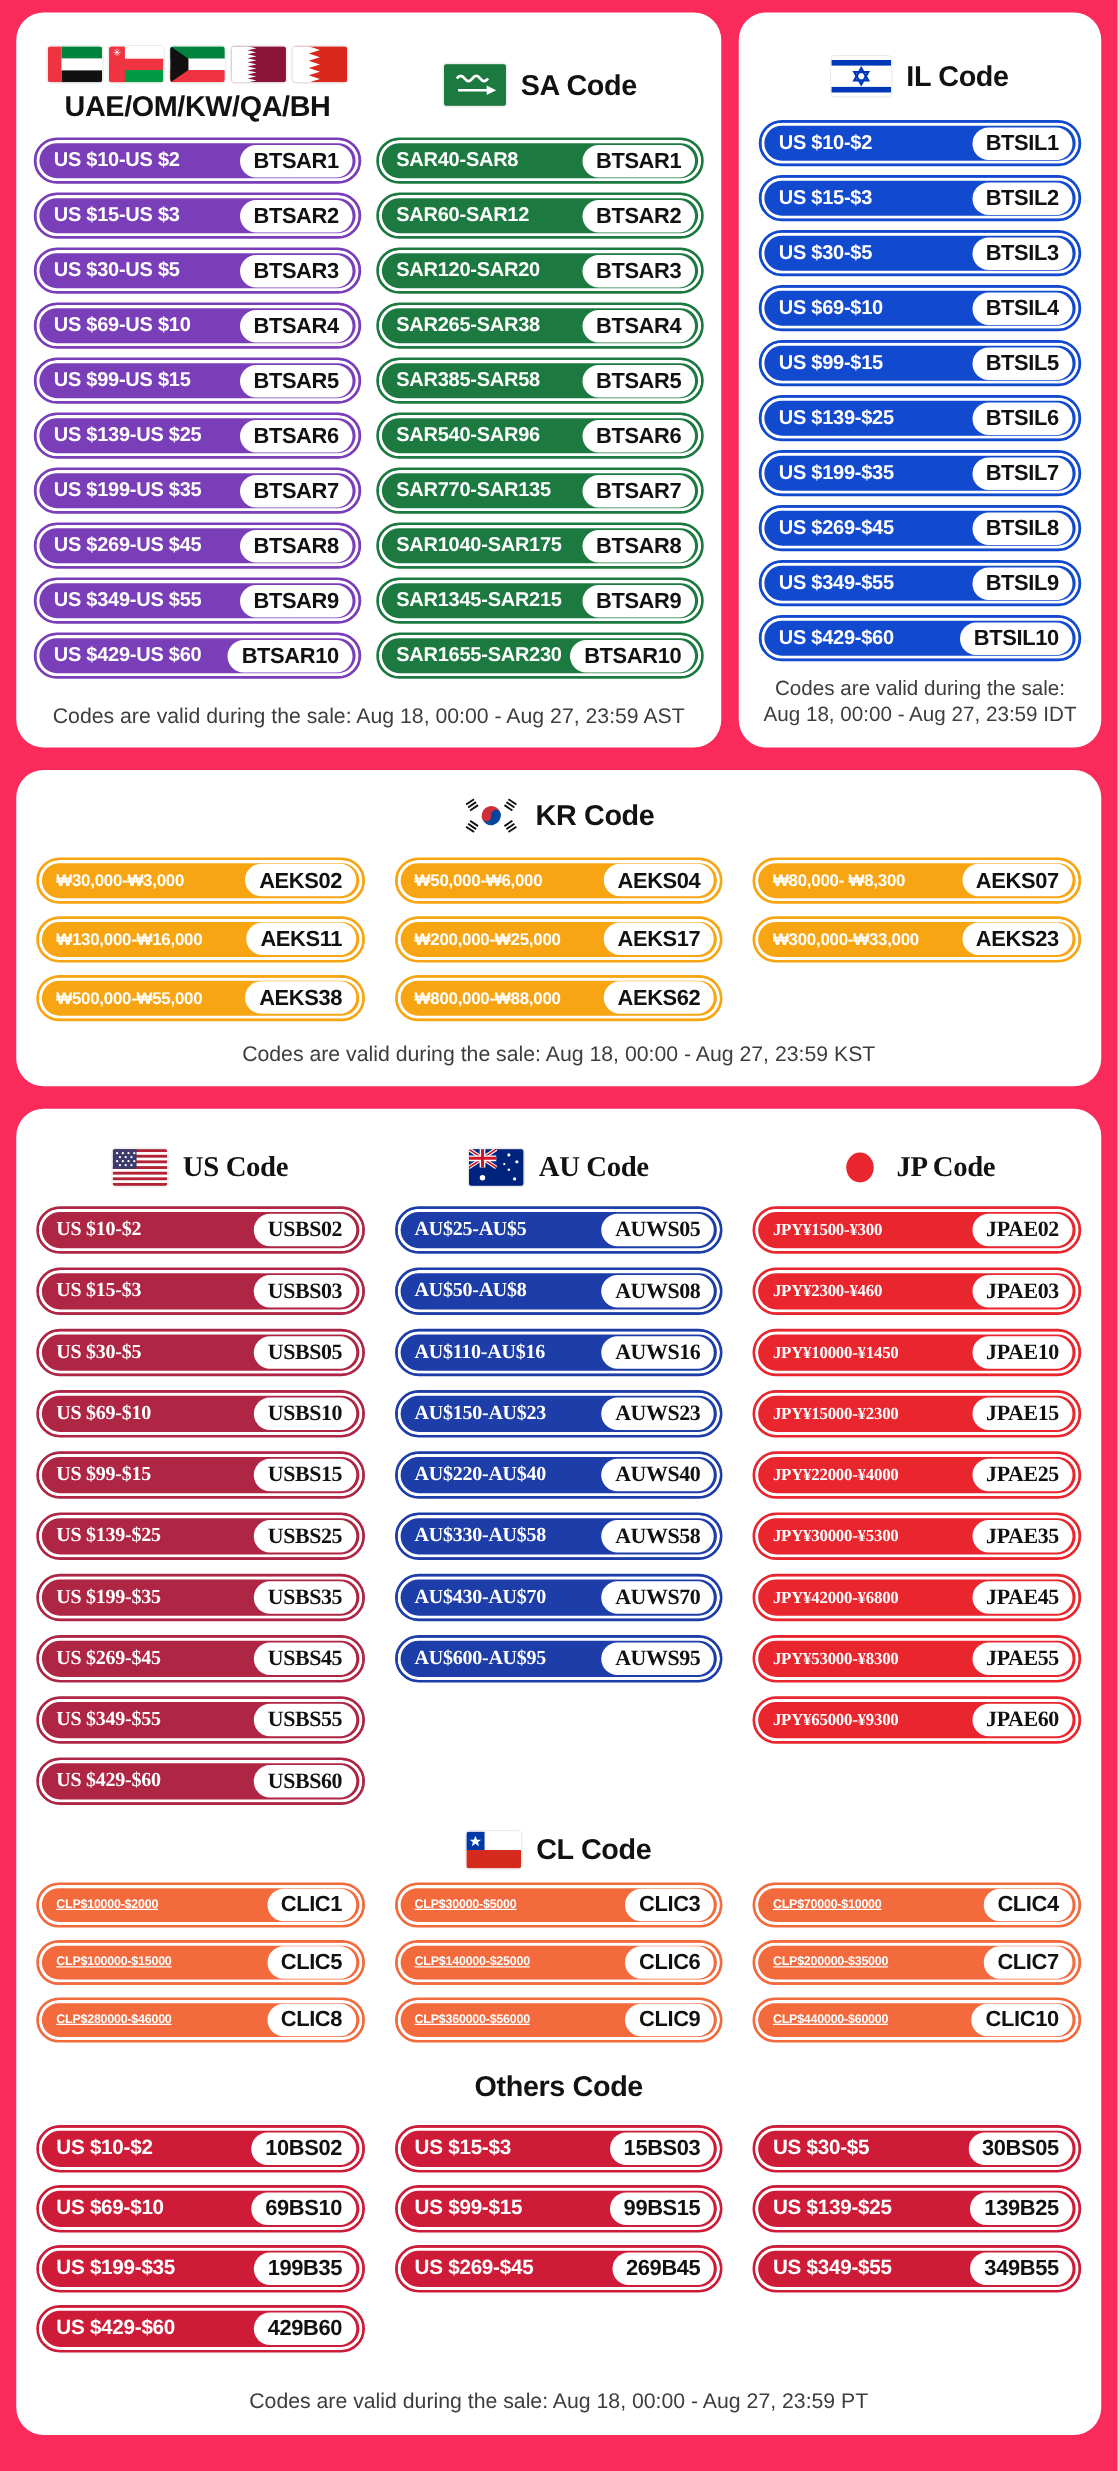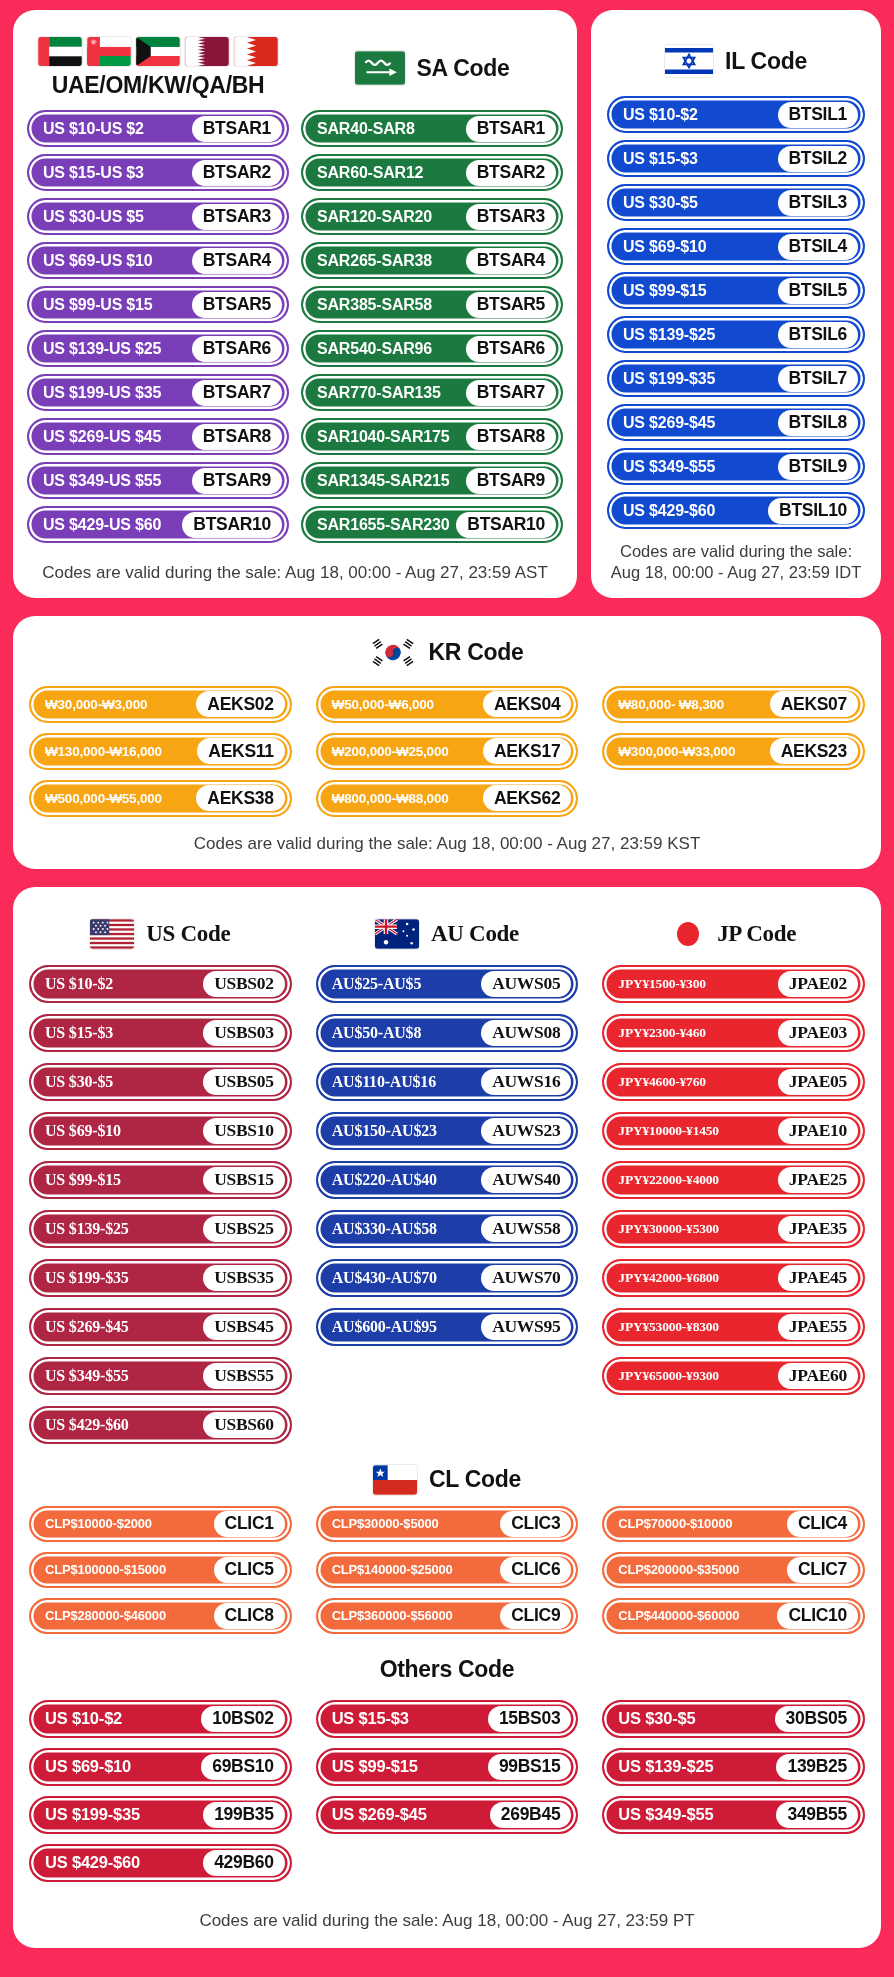--- a/index.html
+++ b/index.html
@@ -40,21 +40,21 @@
     padding-left:14px;white-space:nowrap;letter-spacing:-0.2px;
   }
   .pill .code{
     background:#fff;border-radius:16px;height:26px;
     display:flex;align-items:center;
     margin-right:5px;padding:0 11px;
     color:#111;font-weight:bold;font-size:17.5px;
     white-space:nowrap;letter-spacing:-0.3px;flex:0 0 auto;
   }
   .small-label .pill .range{font-size:13.5px;}
-  .tiny-label .pill .range{font-size:13px;}
+  .tiny-label .pill .range{font-size:10px;text-decoration:underline;}
   .pills-grid{display:grid;grid-template-columns:repeat(3,1fr);gap:10px 24px;}
 
   .validity{
     text-align:center;color:#3d3d3d;font-size:17px;line-height:1.3;
     margin-top:auto;padding-top:12px;
   }
   .validity.two-line{font-size:16.5px;}
 
   
   .card-kr{padding:14px 16px 14px;display:flex;flex-direction:column;}
@@ -515,26 +515,26 @@
         <div class="pills small-label">
             <div class="pill" style="--c: #E9262E;">
               <span class="range">JPY¥1500-¥300</span>
               <span class="code">JPAE02</span>
             </div>
             <div class="pill" style="--c: #E9262E;">
               <span class="range">JPY¥2300-¥460</span>
               <span class="code">JPAE03</span>
             </div>
             <div class="pill" style="--c: #E9262E;">
-              <span class="range">JPY¥4600-¥760</span>
-              <span class="code">JPAE05</span>
-            </div>
-            <div class="pill" style="--c: #E9262E;">
               <span class="range">JPY¥10000-¥1450</span>
               <span class="code">JPAE10</span>
+            </div>
+            <div class="pill" style="--c: #E9262E;">
+              <span class="range">JPY¥15000-¥2300</span>
+              <span class="code">JPAE15</span>
             </div>
             <div class="pill" style="--c: #E9262E;">
               <span class="range">JPY¥22000-¥4000</span>
               <span class="code">JPAE25</span>
             </div>
             <div class="pill" style="--c: #E9262E;">
               <span class="range">JPY¥30000-¥5300</span>
               <span class="code">JPAE35</span>
             </div>
             <div class="pill" style="--c: #E9262E;">

